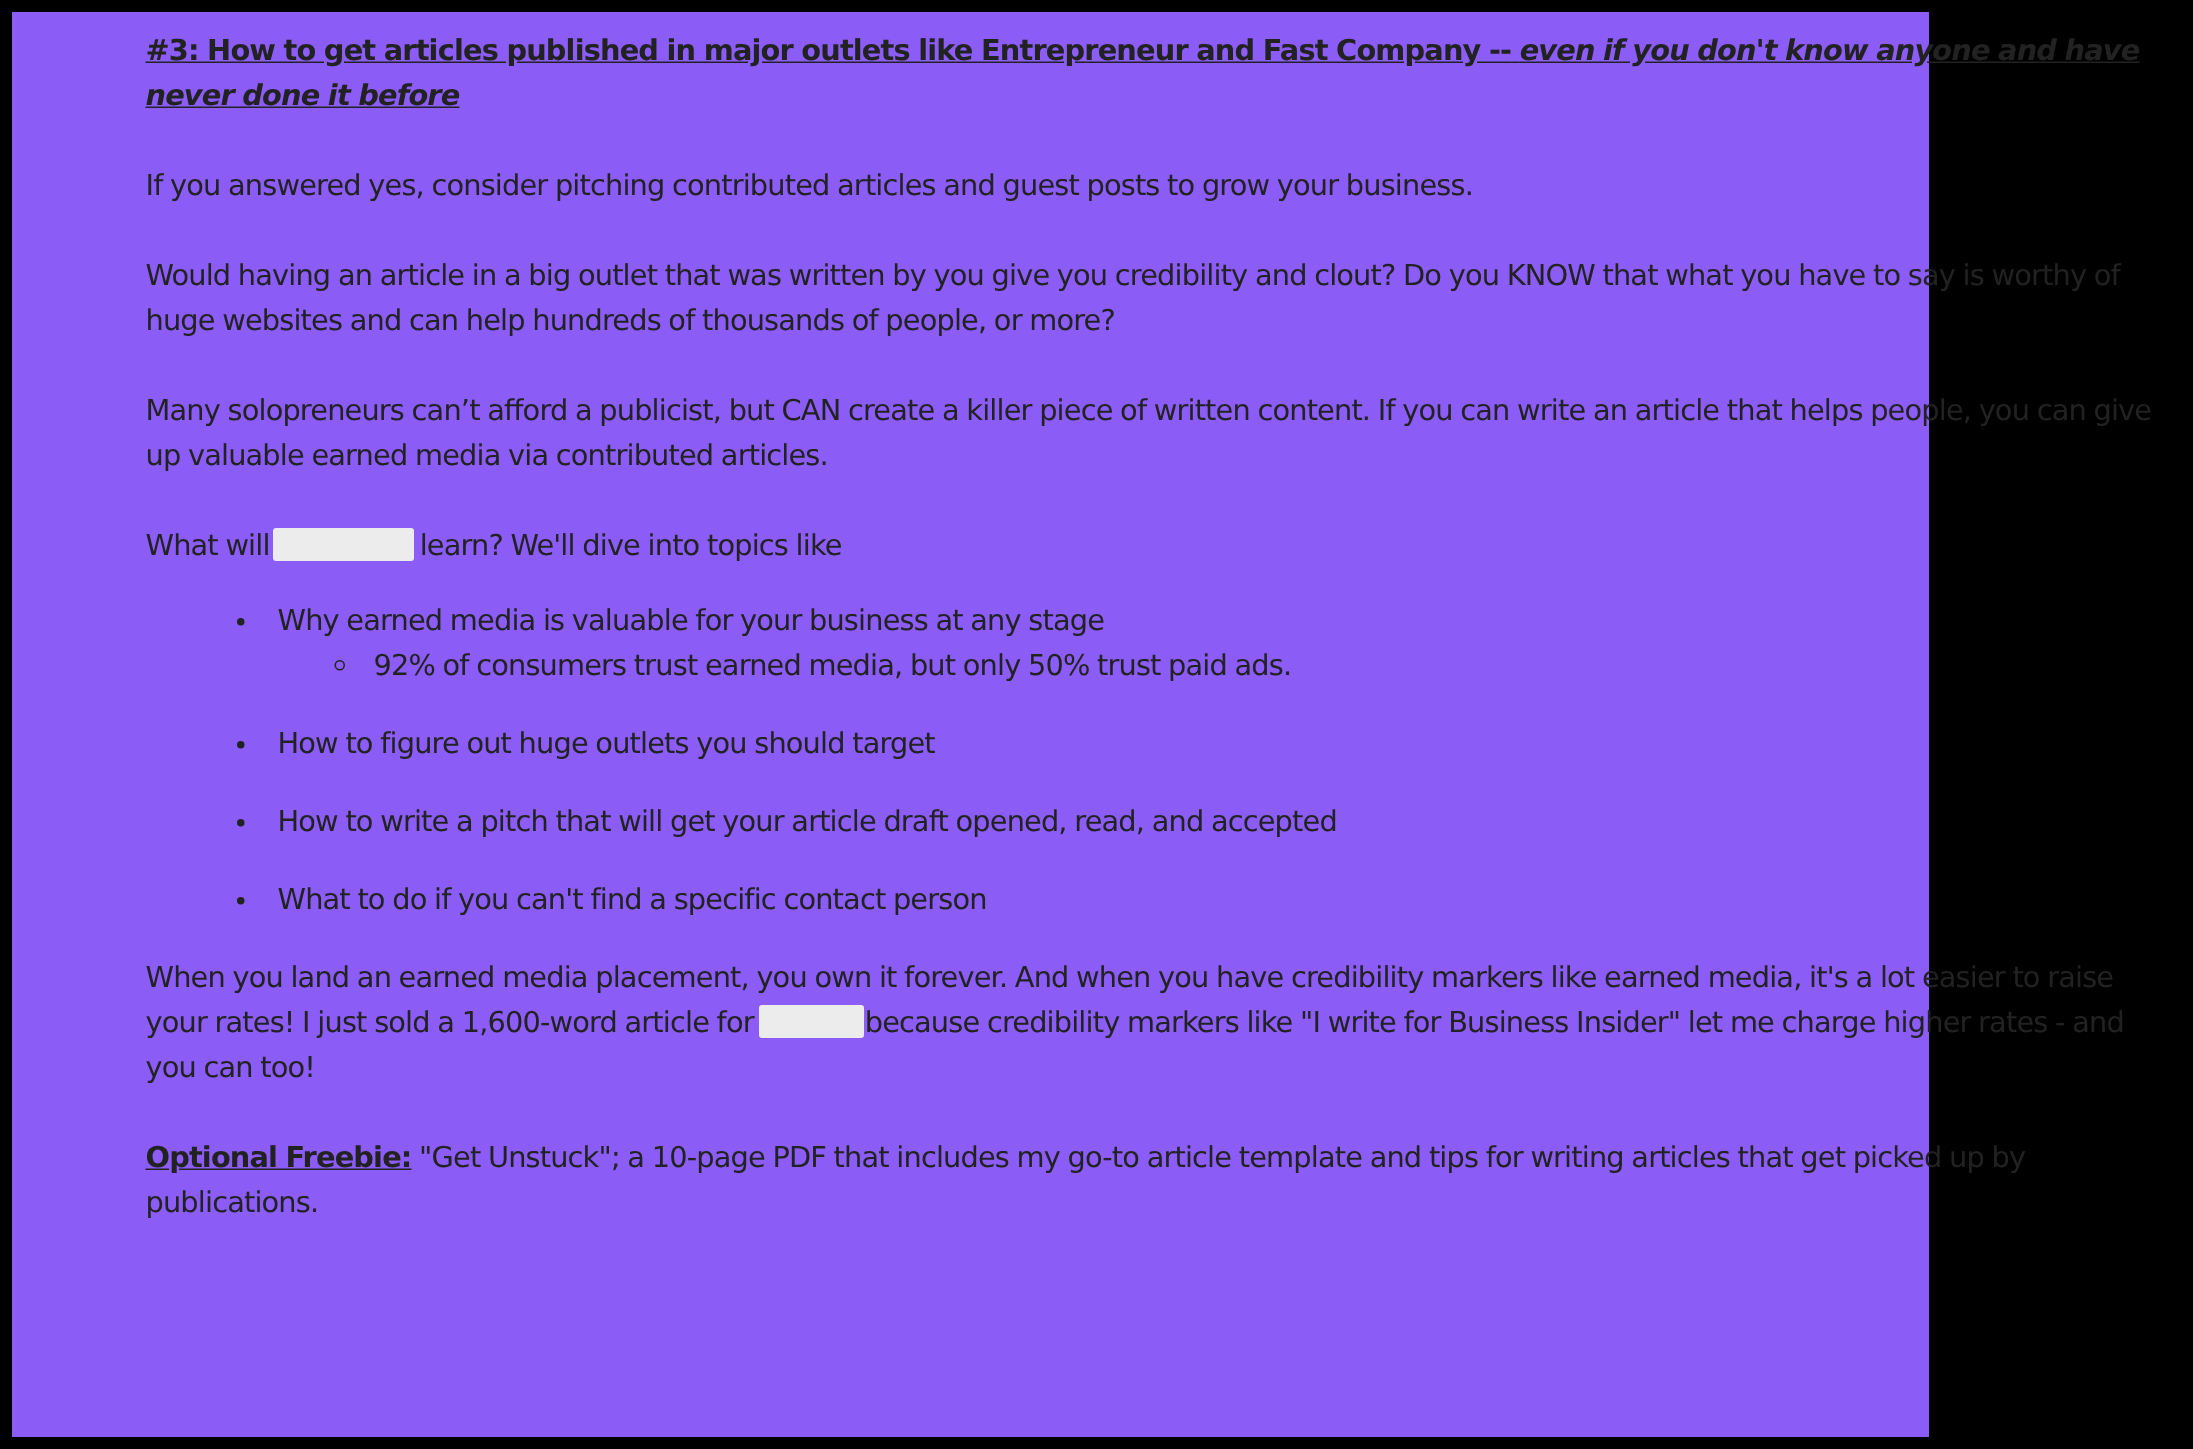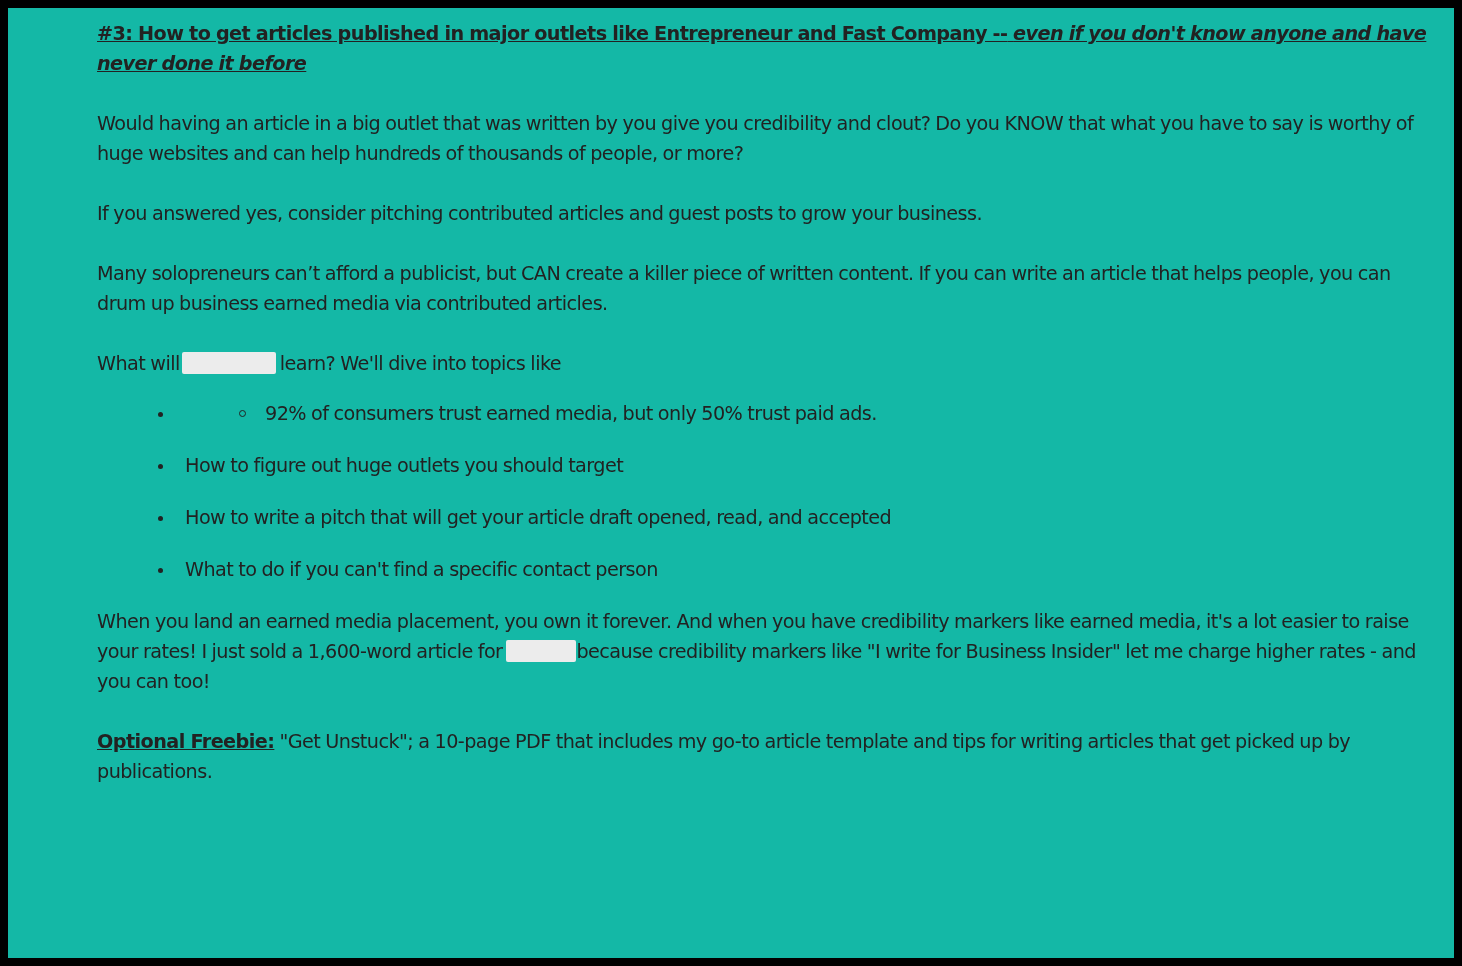--- a/index.html
+++ b/index.html
@@ -1,66 +1,67 @@
 <!DOCTYPE html>
 <html><head>
 <meta charset="utf-8">
 <style>
   html, body { margin: 0; padding: 0; }
   body {
     width: 1462px; height: 966px; background: #000; position: relative; overflow: hidden;
     font-family: "DejaVu Sans", sans-serif;
   }
   .page {
-    position: absolute; left: 8px; top: 8px; width: 1446px; height: 950px;
-    background: #14b8a6; color: #222;
+    position: absolute; left: 8px; top: 8px; width: 1278px; height: 950px;
+    background: #8b5cf6; color: #222;
   }
   .content {
     position: absolute; left: 89px; top: 11px; width: 1340px;
     font-size: 19.2px; line-height: 30px; letter-spacing: -0.55px; word-spacing: -0.5px;
   }
   p { margin: 0 0 30px 0; }
   .title { font-weight: bold; text-decoration: underline; }
   .title em { font-style: italic; }
   .redact {
     display: inline-block; background: #ececec; border-radius: 2px;
     height: 22px; vertical-align: -4px;
   }
   .r1 { width: 94px; margin: 0 4px 0 2px; }
   .r2 { width: 70px; margin: 0 0 0 4px; }
   ul.topics { margin: 0 0 0 0; padding: 0 0 0 88px; list-style: none; }
   ul.topics > li { position: relative; margin-bottom: 22px; }
   ul.topics > li::before {
     content: ""; position: absolute; left: -27px; top: 13px; width: 5px; height: 5px;
     background: #222; border-radius: 50%;
   }
-  ul.sub { list-style: none; padding: 0 0 0 64px; margin: 16px; }
+  ul.sub { list-style: none; padding: 0 0 0 64px; margin: 0; }
   ul.sub li { position: relative; }
   ul.sub li::before {
     content: ""; position: absolute; left: -26px; top: 11px; width: 5px; height: 5px;
     border: 1.5px solid #222; border-radius: 50%;
   }
   .after-list { margin-top: -7px; }
   b { font-weight: bold; text-decoration: underline; }
 </style>
 </head>
 <body>
 
 <div class="page">
   <div class="content">
     <p class="title"><span>#3: How to get articles published in major outlets like Entrepreneur and Fast Company --</span> <em>even if you don't know anyone and have never done it before</em></p>
 
+    <p>If you answered yes, consider pitching contributed articles and guest posts to grow your business.</p>
     <p>Would having an article in a big outlet that was written by you give you credibility and clout? Do you KNOW that what you have to say is worthy of huge websites and can help hundreds of thousands of people, or more?</p>
-    <p>If you answered yes, consider pitching contributed articles and guest posts to grow your business.</p>
-    <p>Many solopreneurs can’t afford a publicist, but CAN create a killer piece of written content. If you can write an article that helps people, you can drum up business earned media via contributed articles.</p>
+    <p>Many solopreneurs can’t afford a publicist, but CAN create a killer piece of written content. If you can write an article that helps people, you can give up valuable earned media via contributed articles.</p>
 
     <p style="margin-bottom:20px;"><span>What will</span><span class="redact r1"></span><span>learn? We'll dive into topics like</span></p>
 
     <ul class="topics">
       <li>
+        <span>Why earned media is valuable for your business at any stage</span>
         <ul class="sub">
           <li>92% of consumers trust earned media, but only 50% trust paid ads.</li>
         </ul>
       </li>
       <li>How to figure out huge outlets you should target</li>
       <li>How to write a pitch that will get your article draft opened, read, and accepted</li>
       <li>What to do if you can't find a specific contact person</li>
     </ul>
 
 

